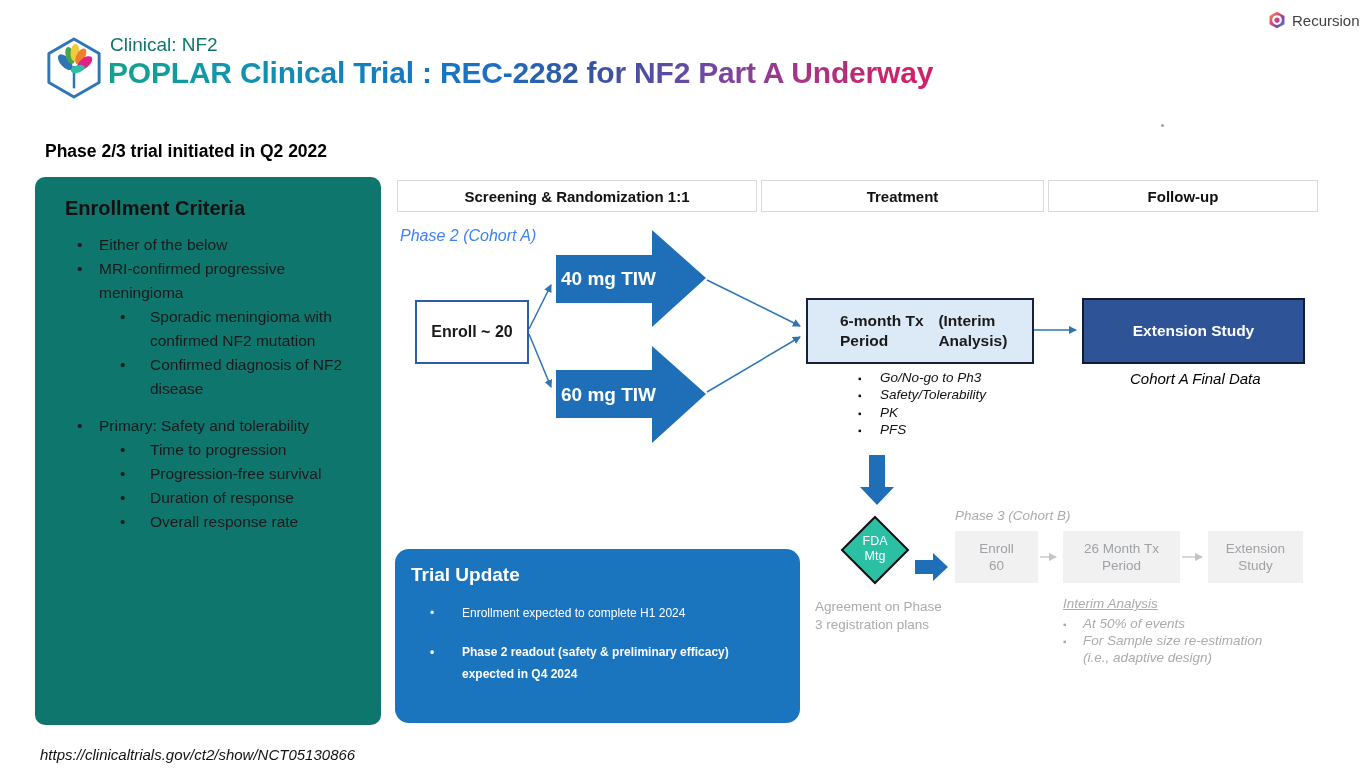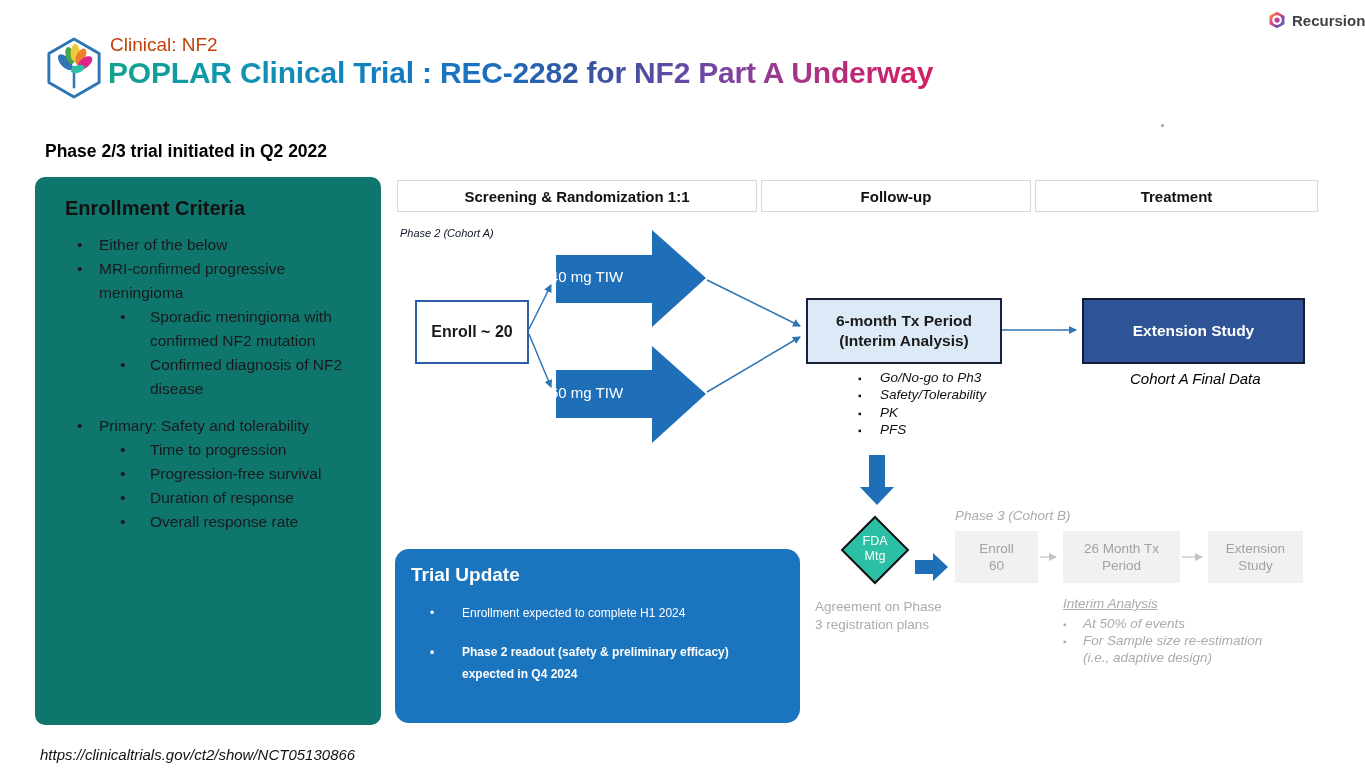--- a/index.html
+++ b/index.html
@@ -1,26 +1,26 @@
 <!DOCTYPE html>
 <html><head>
 <meta charset="utf-8">
 <style>
   html,body{margin:0;padding:0;background:#e8e8e8;}
   .slide{position:relative;width:1365px;height:768px;background:#ffffff;overflow:hidden;
          font-family:"Liberation Sans",sans-serif;color:#1a1a1a;}
   .abs{position:absolute;}
 
   
-  .eyebrow{left:110px;top:34px;font-size:19px;color:#c2410c;}
+  .eyebrow{left:110px;top:34px;font-size:19px;color:#0f766e;}
   .title{left:108px;top:56px;font-size:30px;font-weight:bold;letter-spacing:-.2px;white-space:nowrap;
          background:linear-gradient(90deg,#12A38D 0%,#1196AC 14%,#127FC0 32%,#1D6EC0 47%,#33549E 58%,#6C49A5 72%,#A63487 84%,#CE2168 97%);
          -webkit-background-clip:text;background-clip:text;color:transparent;}
   .brand{left:1268px;top:11px;display:flex;align-items:center;gap:6px;}
-  .brand-text{font-size:15px;color:#3f4246;font-weight:700;}
+  .brand-text{font-size:15px;color:#3f4246;font-weight:400;}
   .stray-dot{left:1161px;top:124px;width:3px;height:3px;border-radius:50%;background:#9aa0b0;}
 
   
   .phase-heading{left:45px;top:141px;font-size:17.5px;font-weight:bold;color:#000;}
   .panel{left:35px;top:177px;width:346px;height:548px;background:#0f766e;border-radius:10px;}
   .panel h2{margin:0;font-size:20px;font-weight:bold;color:#111;padding-left:30px;}
   .panel .h-enroll{padding-top:20px;}
   .panel .h-outcome{margin-top:58px;}
   .panel ul{list-style:none;margin:13px 0 0 0;padding:0;font-size:15.5px;line-height:24px;}
   .panel li{position:relative;padding-right:14px;}
@@ -29,28 +29,28 @@
   .panel li.l2{padding-left:115px;}
   .panel li.l2::before{content:"\2022";position:absolute;left:85px;}
 
   
   .cols{left:397px;top:180px;width:922px;display:flex;gap:4px;}
   .col{background:#fff;border:1px solid #D9D9D9;height:30px;display:flex;align-items:center;justify-content:center;
        font-size:15px;font-weight:bold;color:#111;}
   .col.c1{width:358px;} .col.c2{width:281px;} .col.c3{width:268px;}
 
   
-  .p2label{left:400px;top:227px;font-size:11px;font-style:italic;color:#0f172a;}
+  .p2label{left:400px;top:227px;font-size:16px;font-style:italic;color:#3b82f6;}
   .enroll-box{left:415px;top:300px;width:110px;height:60px;background:#fff;border:2px solid #2E5FA6;
               display:flex;align-items:center;justify-content:center;font-size:16px;font-weight:bold;}
-  .arm-label{width:106px;text-align:left;color:#fff;font-weight:normal;font-size:15px;}
+  .arm-label{width:106px;text-align:right;color:#fff;font-weight:bold;font-size:19px;}
   .arm1{left:550px;top:268px;} .arm2{left:550px;top:384px;}
   .tx-box{left:806px;top:298px;width:192px;height:62px;background:#DCE9F7;border:2.5px solid #18203a;
-          display:flex;flex-direction:column;align-items:center;justify-content:center;
-          font-size:15.5px;font-weight:bold;line-height:20px;}
+          display:flex;flex-direction:row;align-items:center;justify-content:center;
+          font-size:15.5px;font-weight:bold;line-height:20px;padding-left:32px;}
   .ext-box{left:1082px;top:298px;width:219px;height:62px;background:#2E5396;border:2.5px solid #141c33;
            display:flex;align-items:center;justify-content:center;color:#fff;font-size:15.5px;font-weight:bold;}
   .cohort-caption{left:1130px;top:370px;width:200px;text-align:left;font-style:italic;font-size:15px;color:#000;}
   .tx-bullets{left:858px;top:369px;margin:0;padding:0;list-style:none;font-size:13.5px;font-style:italic;line-height:17.3px;color:#111;}
   .tx-bullets li{position:relative;padding-left:22px;}
   .tx-bullets li::before{content:"\25AA";position:absolute;left:0;font-size:10px;top:1px;}
 
   .fda-label{left:850px;top:534px;width:50px;text-align:center;color:#fff;font-size:12.5px;line-height:14.5px;font-weight:500;}
   .p3label{left:955px;top:508px;font-size:13.5px;font-style:italic;color:#ABABAB;}
   .gbox{background:#F1F1F2;color:#9FA2A6;font-size:13.5px;font-weight:500;line-height:17px;
@@ -155,22 +155,22 @@
       <li class="l1">Primary: Safety and tolerability</li>
       <li class="l2">Time to progression</li>
       <li class="l2">Progression-free survival</li>
       <li class="l2">Duration of response</li>
       <li class="l2">Overall response rate</li>
     </ul>
   </div>
 
   <div class="abs cols">
     <div class="col c1">Screening &amp; Randomization 1:1</div>
+    <div class="col c2">Treatment</div>
     <div class="col c3">Follow-up</div>
-    <div class="col c2">Treatment</div>
   </div>
 
   <div class="abs p2label">Phase 2 (Cohort A)</div>
   <div class="abs enroll-box">Enroll ~ 20</div>
   <div class="abs arm-label arm1">40 mg TIW</div>
   <div class="abs arm-label arm2">60 mg TIW</div>
   <div class="abs tx-box">
     <span>6-month Tx Period</span>
     <span>(Interim Analysis)</span>
   </div>

